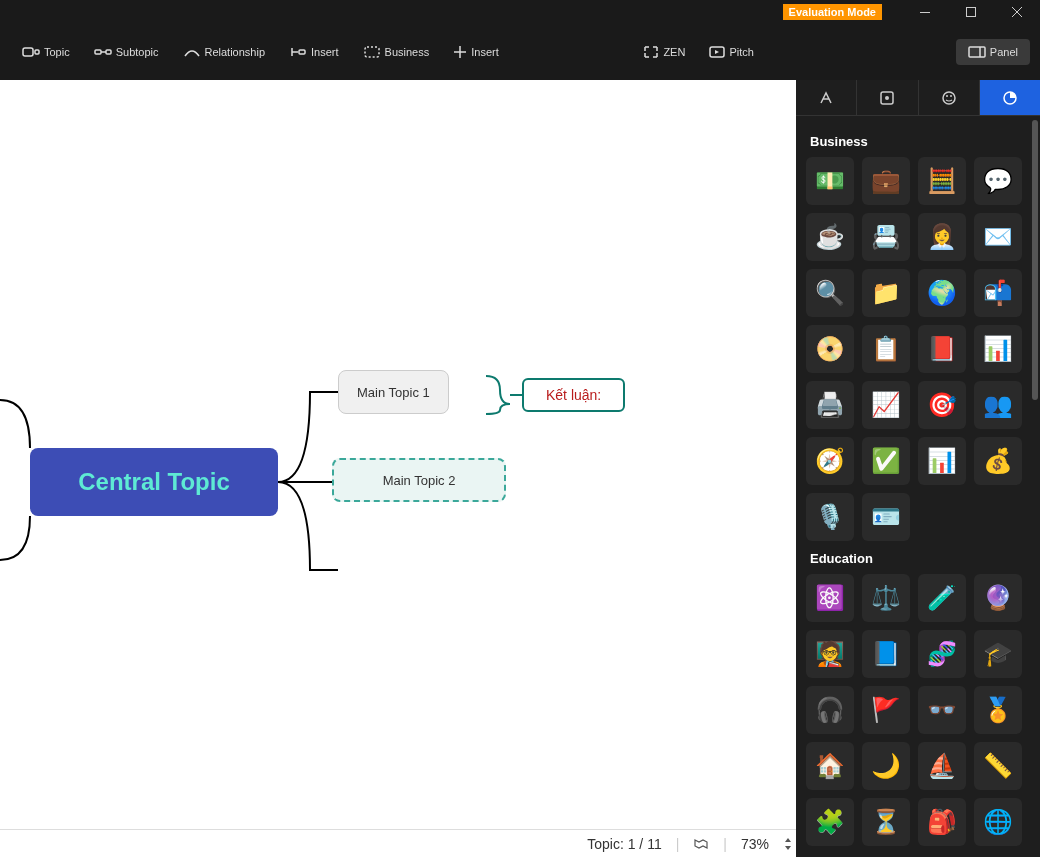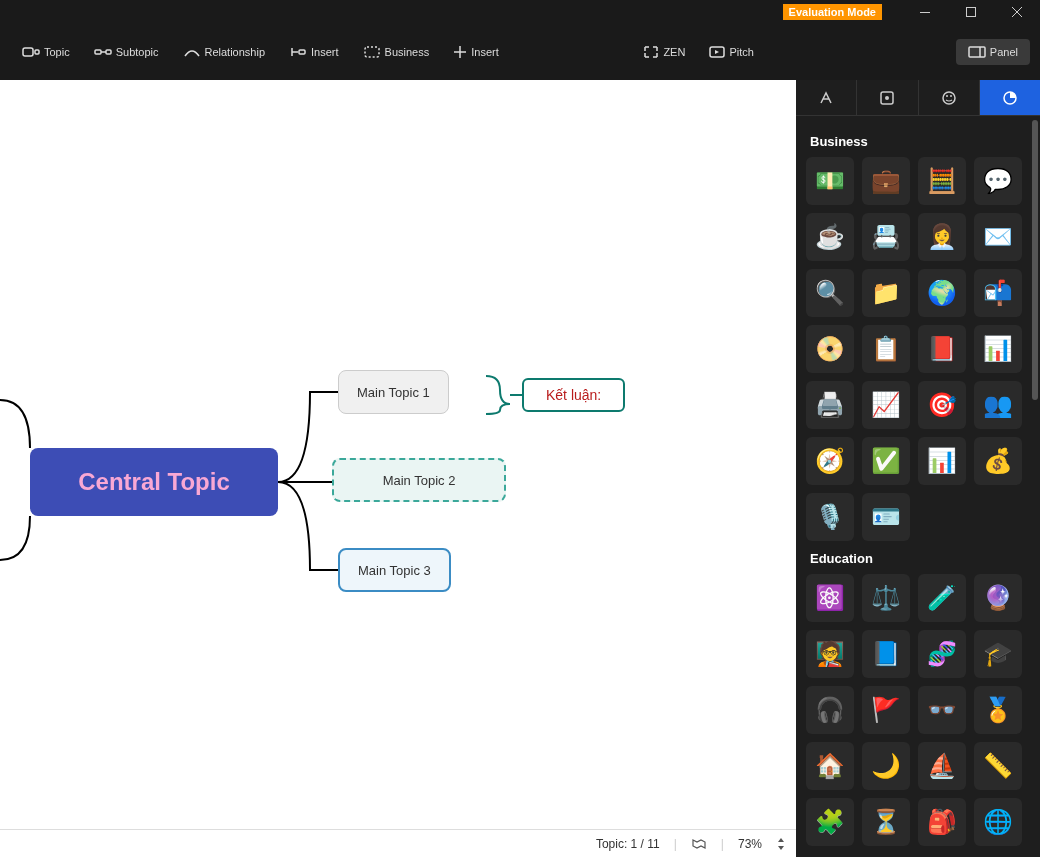--- a/index.html
+++ b/index.html
@@ -19,32 +19,32 @@
 .tool-btn .icon { font-size: 16px; height: 18px; display: flex; align-items: center; justify-content: center; }
 .panel-btn { background: #3a3a3a; border-radius: 4px; text-align: right; }
 
 
 .main { display: flex; height: calc(857px - 24px - 56px); }
 .canvas-area { flex: 1; background: #fff; position: relative; overflow: hidden; }
 .canvas-inner { position: absolute; inset: 0; background: #fff; }
 
 
 .mindmap { position: absolute; top: 0; left: 0; width: 100%; height: 100%; }
-.central-topic { position: absolute; left: 30px; top: 368px; width: 248px; height: 68px; background: #3d4db5; color: #f9a8d4; border-radius: 8px; display: flex; align-items: center; justify-content: center; font-size: 24px; font-weight: 600; }
+.central-topic { position: absolute; left: 30px; top: 368px; width: 248px; height: 68px; background: #3d4db5; color: #5eead4; border-radius: 8px; display: flex; align-items: center; justify-content: center; font-size: 24px; font-weight: 600; }
 .main-topic { position: absolute; height: 44px; padding: 0 18px; background: #f0f0f0; border: 1px solid #ccc; border-radius: 8px; display: flex; align-items: center; font-size: 13px; color: #333; }
 .main-topic.t1 { left: 338px; top: 290px; }
 .main-topic.t2 { left: 332px; top: 378px; border: 2px dashed #3ba89a; background: #eaf5f3; width: 174px; justify-content: center; }
 .main-topic.t3 { left: 338px; top: 468px; border: 2px solid #3b8cc4; background: #eef6fb; }
 .summary-label { position: absolute; left: 522px; top: 298px; height: 34px; padding: 0 22px; border: 2px solid #0d7a6e; border-radius: 6px; display: flex; align-items: center; font-size: 14px; color: #b91c1c; }
 
 
 .connectors { position: absolute; inset: 0; pointer-events: none; }
 
 
-.statusbar { position: absolute; bottom: 0; left: 0; right: 0; height: 28px; background: #fff; border-top: 1px solid #ddd; display: flex; align-items: center; justify-content: flex-end; padding: 0 10px; gap: 14px; font-size: 12px; color: #333; }
+.statusbar { position: absolute; bottom: 0; left: 0; right: 0; height: 28px; background: #fff; border-top: 1px solid #ddd; display: flex; align-items: center; justify-content: flex-end; padding: 0 3px; gap: 14px; font-size: 14px; color: #333; }
 .status-sep { color: #ccc; }
 
 
 .side-panel { width: 244px; background: #1e1e1e; display: flex; flex-direction: column; position: relative; }
 .panel-tabs { height: 36px; display: flex; border-bottom: 1px solid #333; }
 .panel-tab { flex: 1; display: flex; align-items: center; justify-content: center; cursor: pointer; color: #ccc; border-right: 1px solid #333; }
 .panel-tab.active { background: #1e62e0; color: #fff; }
 .panel-tab:last-child { border-right: none; }
 .panel-body { flex: 1; overflow-y: auto; padding: 8px 10px; }
 .panel-body::-webkit-scrollbar { width: 8px; }
@@ -184,21 +184,20 @@
 
         <path d="M 278 402 Q 310 402 310 490 Q 310 490 338 490" fill="none" stroke="#000" stroke-width="2"></path>
 
         <path d="M 486 296 Q 500 296 500 310 Q 500 324 510 324 Q 500 324 500 330 Q 500 334 486 334" fill="none" stroke="#0d7a6e" stroke-width="2"></path>
         <line x1="510" y1="315" x2="522" y2="315" stroke="#0d7a6e" stroke-width="2"></line>
       </svg>
       <div class="mindmap">
         <div class="central-topic">Central Topic</div>
         <div class="main-topic t1">Main Topic 1</div>
         <div class="main-topic t2">Main Topic 2</div>
-        <div class="main-topic t3">Main Topic 3</div>
         <div class="summary-label">Kết luận:</div>
       </div>
     </div>
     <div class="statusbar">
       <span>Topic: 1 / 11</span>
       <span class="status-sep">|</span>
       <span>
           <svg width="16" height="14">
             <path d="M2 3 L6 5 L10 3 L14 5 L14 11 L10 9 L6 11 L2 9 Z" fill="none" stroke="#555" stroke-width="1.2"></path>
           </svg>

